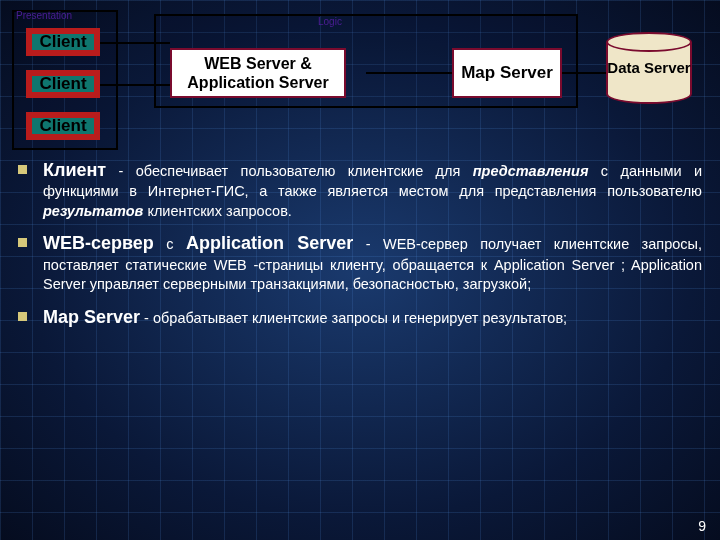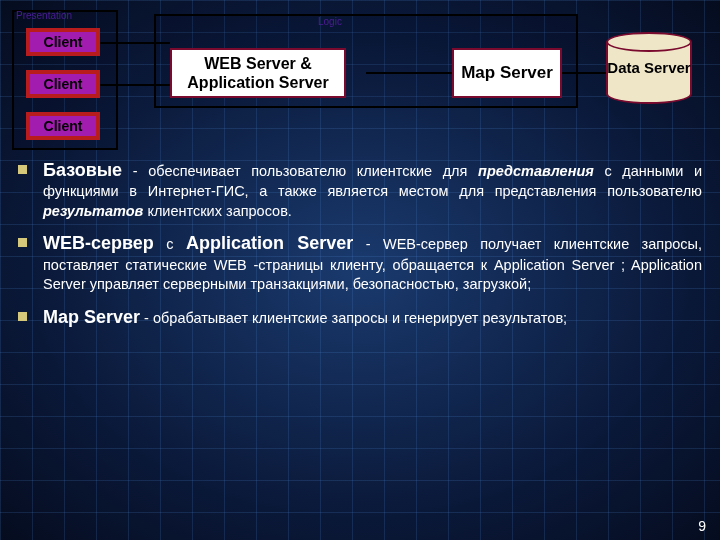--- a/index.html
+++ b/index.html
@@ -52,25 +52,25 @@
   .logic-box {
     position: absolute;
     border: 2px solid #000;
     background: rgba(0,0,20,0.1);
   }
 
   .client-box {
     position: absolute;
     width: 74px;
     height: 28px;
-    background: #a21caf;
-    border: 4px solid #b91c1c;
+    background: #0f766e;
+    border: 6px solid #b91c1c;
     color: #000;
     font-weight: bold;
-    font-size: 14px;
+    font-size: 17px;
     display: flex;
     align-items: center;
     justify-content: center;
   }
 
   .server-box {
     position: absolute;
     background: #fff;
     border: 2px solid #7a0b2e;
     color: #000;
@@ -189,21 +189,21 @@
     <div class="conn" style="left:82px; top:80px; width:70px;"></div>
     <div class="conn" style="left:348px; top:68px; width:86px;"></div>
     <div class="conn" style="left:544px; top:68px; width:44px;"></div>
   </div>
 
   <div class="bullets">
 
     <div class="bullet">
       <div class="sq"></div>
       <div class="txt">
-        <b class="term">Базовые</b><span> - обеспечивает пользователю клиентские для </span><i>представления</i><span> с данными и функциями в Интернет-ГИС, а также является местом для представления пользователю </span><i>результатов</i><span> клиентских запросов.</span>
+        <b class="term">Клиент</b><span> - обеспечивает пользователю клиентские для </span><i>представления</i><span> с данными и функциями в Интернет-ГИС, а также является местом для представления пользователю </span><i>результатов</i><span> клиентских запросов.</span>
       </div>
     </div>
 
     <div class="bullet">
       <div class="sq"></div>
       <div class="txt">
         <b class="term">WEB-сервер</b><span> с </span><b class="term">Application Server</b><span> - WEB-сервер получает клиентские запросы, поставляет статические WEB -страницы клиенту, обращается к Application Server ; Application Server управляет серверными транзакциями, безопасностью, загрузкой;</span>
       </div>
     </div>
 

